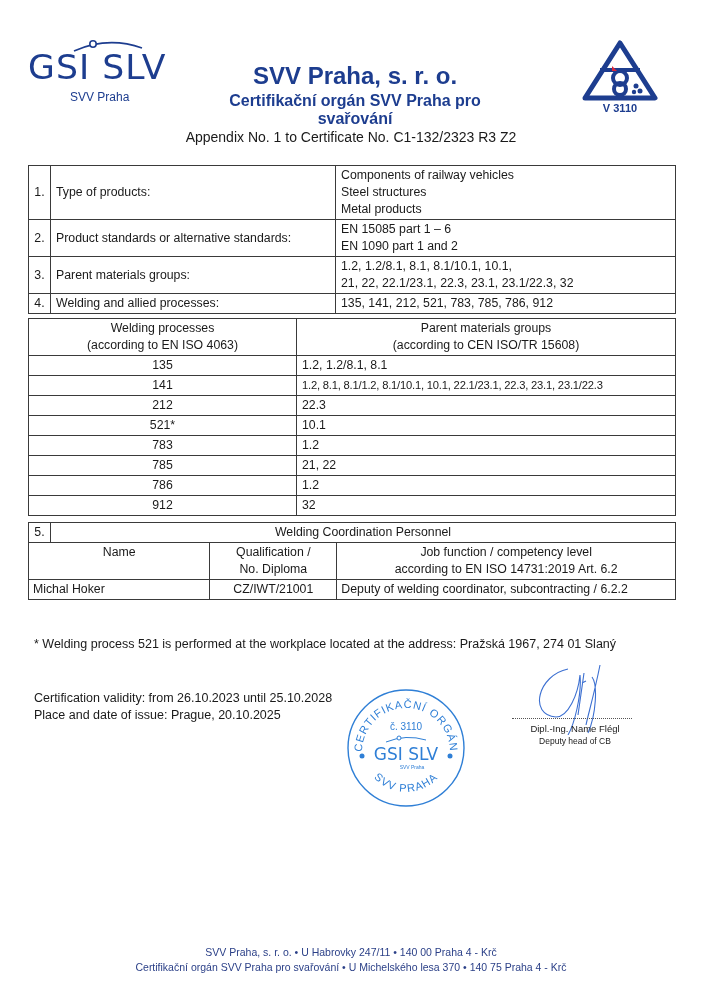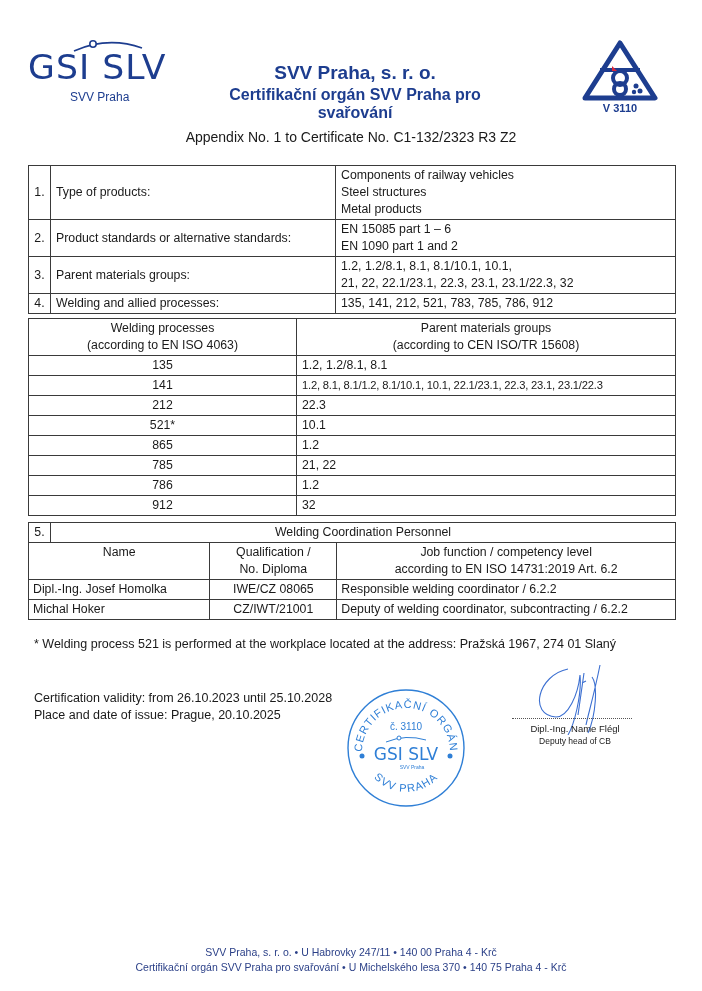--- a/index.html
+++ b/index.html
@@ -9,21 +9,21 @@
     font-family: "Liberation Sans", sans-serif; color: #1a1a1a; overflow: hidden;
   }
   .abs { position: absolute; }
   
   #logo-left { left: 28px; top: 28px; width: 140px; height: 80px; }
   #logo-left .gsi { position: absolute; left: 0; top: 20px; font-size: 33px; letter-spacing: 1px;
     color: #1d3d8f; font-family: "DejaVu Sans", sans-serif; font-weight: 400; transform: scaleX(1.05); transform-origin: left; }
   #logo-left .sub { position: absolute; left: 42px; top: 62px; font-size: 12px; color: #1d3d8f; }
   #logo-left svg { position: absolute; left: 40px; top: 10px; }
   #hdr-title { left: 190px; top: 62px; width: 330px; text-align: center; color: #1d3d8f; }
-  #hdr-title .t1 { font-size: 19px; font-weight: bold; }
+  #hdr-title .t1 { font-size: 24px; font-weight: bold; }
   #hdr-title .t2 { font-size: 16px; font-weight: bold; margin-top: 2px; }
   #logo-right { left: 582px; top: 40px; width: 80px; height: 80px; }
   #logo-right .code { position: absolute; left: 0; width: 76px; top: 62px; text-align: center;
     font-size: 11px; font-weight: bold; color: #1d3d8f; }
   #appendix-title { left: 0; width: 702px; top: 129px; text-align: center; font-size: 14px; }
 
   table { border-collapse: collapse; position: absolute; font-size: 12.3px; }
   td { border: 1px solid #3a3a3a; padding: 1px 5px; line-height: 17px; vertical-align: middle; }
   #tbl-main { left: 28px; top: 165px; width: 648px; }
   #tbl-main td.num { width: 22px; text-align: center; padding: 0; }
@@ -138,21 +138,21 @@
       </tr>
       <tr>
         <td class="c1">212</td>
         <td>22.3</td>
       </tr>
       <tr>
         <td class="c1">521*</td>
         <td>10.1</td>
       </tr>
       <tr>
-        <td class="c1">865</td>
+        <td class="c1">783</td>
         <td>1.2</td>
       </tr>
       <tr>
         <td class="c1">785</td>
         <td>21, 22</td>
       </tr>
       <tr>
         <td class="c1">786</td>
         <td>1.2</td>
       </tr>
@@ -175,25 +175,20 @@
         <span>Qualification /</span><br>
         <span>No. Diploma</span>
       </td>
       <td class="center">
         <span>Job function / competency level</span><br>
         <span>according to EN ISO 14731:2019 Art. 6.2</span>
       </td>
     </tr>
   </tbody>
   <tbody id="pers-body">
-      <tr>
-        <td colspan="2">Dipl.-Ing. Josef Homolka</td>
-        <td class="center">IWE/CZ 08065</td>
-        <td>Responsible welding coordinator / 6.2.2</td>
-      </tr>
       <tr>
         <td colspan="2">Michal Hoker</td>
         <td class="center">CZ/IWT/21001</td>
         <td>Deputy of welding coordinator, subcontracting / 6.2.2</td>
       </tr>
     </tbody>
 </table>
 
 <div id="footnote" class="abs">* Welding process 521 is performed at the workplace located at the address: Pražská 1967, 274 01 Slaný</div>
 

